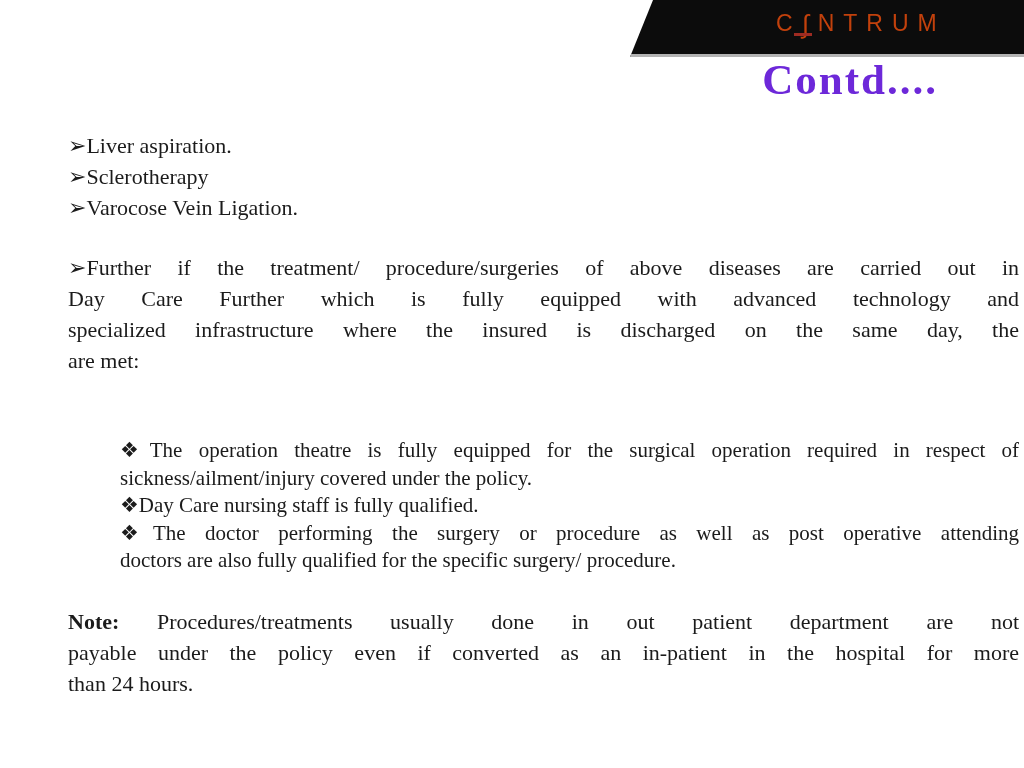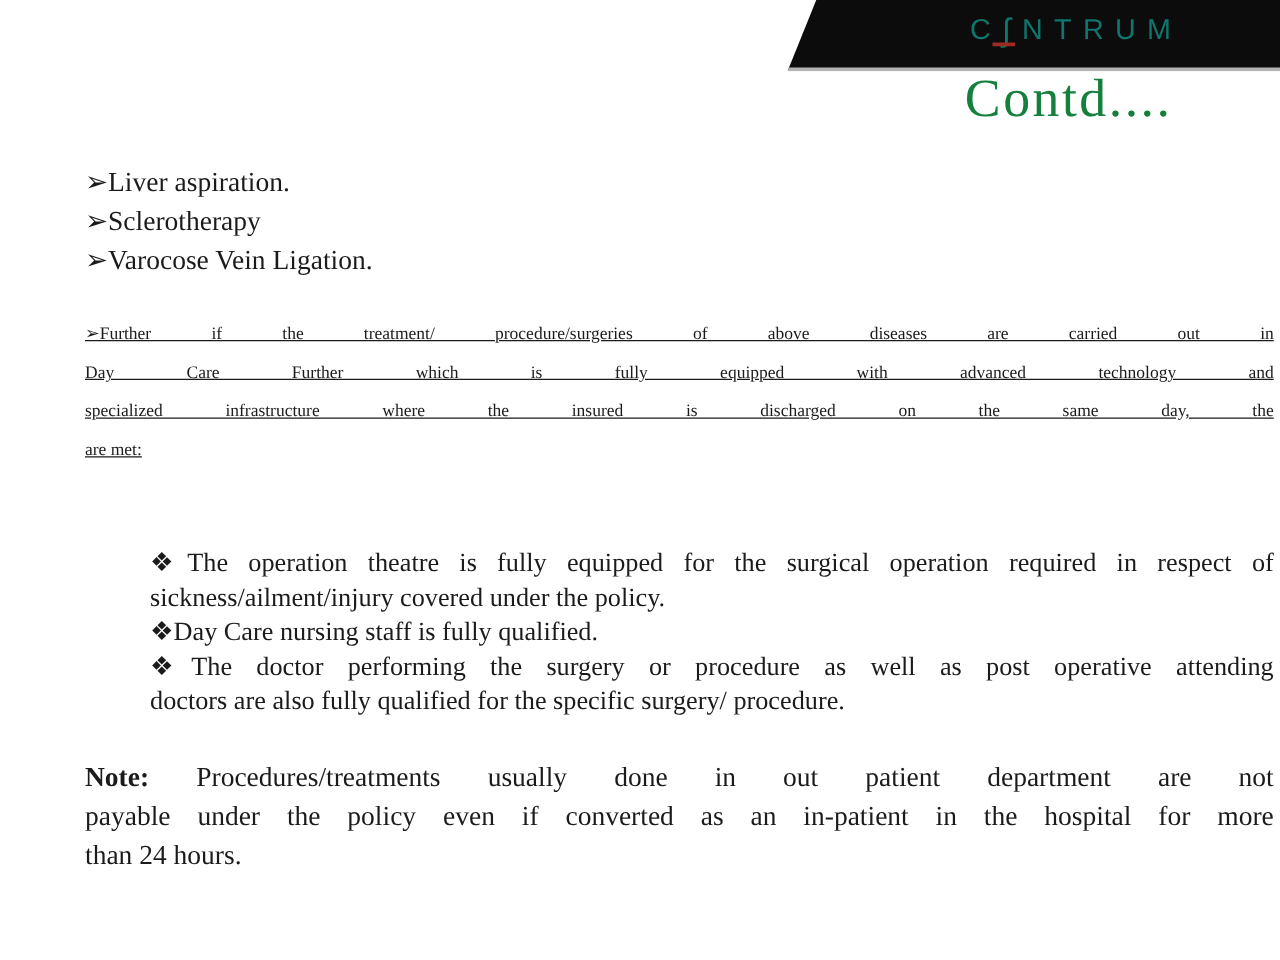--- a/index.html
+++ b/index.html
@@ -15,46 +15,46 @@
   .banner {
     position:absolute; left:630px; top:0; width:394px; height:57px;
     background:#0c0c0c;
     border-bottom:3px solid #b3b3b3;
     clip-path:polygon(23px 0, 100% 0, 100% 100%, 0 100%);
     display:flex; align-items:center; justify-content:flex-start;
     padding-left:146px; padding-bottom:8px;
   }
   .logo {
     font-family:"Liberation Sans","DejaVu Sans",sans-serif;
-    font-size:23px; font-weight:400; color:#0f766e;
+    font-size:23px; font-weight:400; color:#c2410c;
     letter-spacing:9px; white-space:nowrap; line-height:1;text-align:center;
   }
   .logo .eglyph {
     position:relative; display:inline-block;
     font-size:1.12em; line-height:0; top:2px;
   }
   .logo .eglyph::after {
     content:""; position:absolute; left:-8px; top:9px;
     width:18px; height:3.5px; background:#9e2b22;
   }
 
   
   .title {
     position:absolute; top:56px; right:86px;
-    font-size:43px; font-weight:normal; color:#15803d;
+    font-size:43px; font-weight:bold; color:#6d28d9;
     letter-spacing:2px; line-height:1.1;
   }
 
   
   .block { position:absolute;margin-left:34px; }
   .line  { text-align:justify; }
   .line.j{ text-align-last:justify; }
 
   .bullets { left:34px; top:130px; width:951px; font-size:22px; line-height:31px; }
-  .para1   { left:34px; top:252px; width:951px; font-size:14px; line-height:31px;text-decoration:underline; }
+  .para1   { left:34px; top:252px; width:951px; font-size:22px; line-height:31px; }
   .subs    { left:86px; top:437px; width:899px; font-size:21px; line-height:27.5px; }
   .note    { left:34px; top:606px; width:951px; font-size:22px; line-height:31px; }
   .note b  { font-weight:bold; }
 </style>
 </head>
 <body>
 
 <div class="slide">
 
   <div class="banner">

